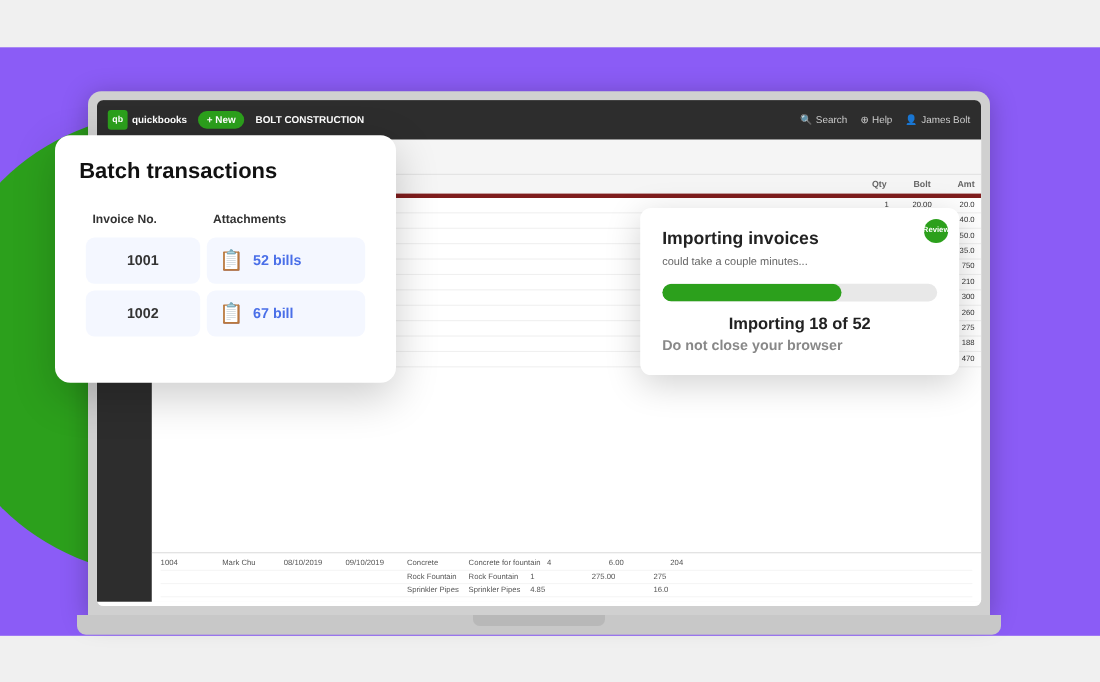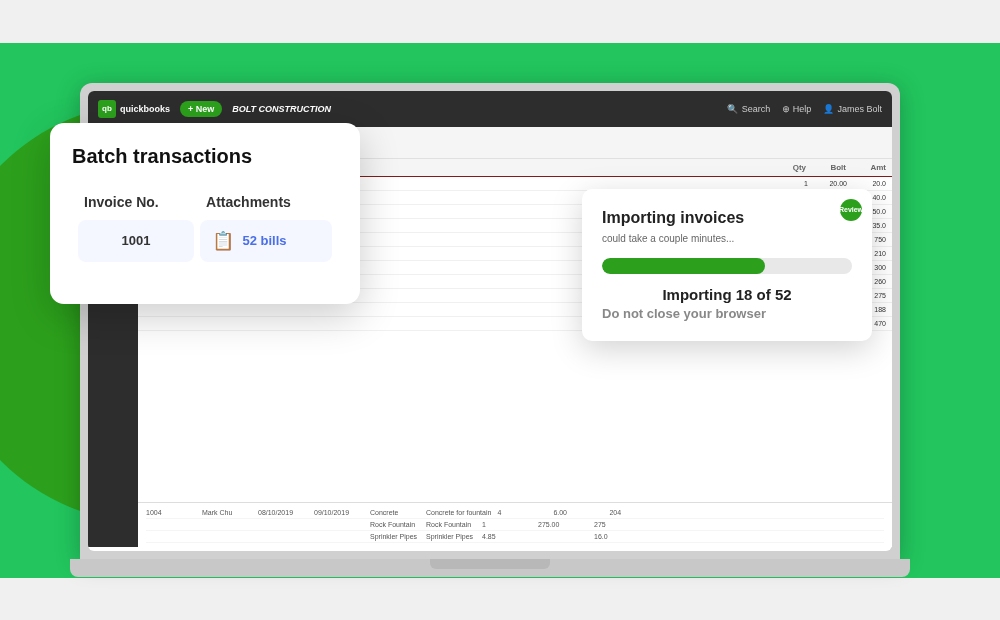--- a/index.html
+++ b/index.html
@@ -14,21 +14,21 @@
       justify-content: center;
     }
 
     .scene {
       position: relative;
       width: 1000px;
       height: 535px;
       display: flex;
       align-items: center;
       justify-content: center;
-      background: #22c55e;
+      background: #8b5cf6;
     }
 
     
     .green-circle {
       position: absolute;
       width: 420px;
       height: 420px;
       background: #2ca01c;
       border-radius: 50%;
       left: -60px;
@@ -118,21 +118,20 @@
       align-items: center;
       gap: 3px;
     }
 
     .company-name {
       color: #fff;
       font-size: 9px;
       font-weight: 600;
       margin-left: 10px;
       flex: 1;
-      font-style: italic;
     }
 
     .header-right {
       display: flex;
       align-items: center;
       gap: 12px;
     }
     .header-right span {
       color: #ccc;
       font-size: 9px;
@@ -176,21 +175,21 @@
     
     .table-bg {
       position: absolute;
       top: 0; left: 0; right: 0; bottom: 0;
       background: white;
     }
 
     .table-header-row {
       display: flex;
       background: #f5f5f5;
-      border-bottom: 1px solid #7f1d1d;
+      border-bottom: 4px solid #7f1d1d;
       padding: 4px 6px;
     }
     .table-header-row span {
       font-size: 8px;
       color: #666;
       font-weight: 600;
     }
 
     .table-col-qty { width: 30px; text-align: right; margin-left: auto; }
     .table-col-rate { width: 40px; text-align: right; }
@@ -301,21 +300,21 @@
     }
 
     .batch-table {
       width: 100%;
       border-collapse: separate;
       border-spacing: 6px;
       margin-bottom: 14px;
     }
 
     .batch-table th {
-      font-size: 14px;
+      font-size: 11px;
       font-weight: 700;
       color: #333;
       text-align: left;
       padding: 4px 6px;
     }
 
     .batch-table td {
       background: #f4f7ff;
       border-radius: 8px;
       padding: 10px 12px;
@@ -565,17 +564,26 @@
       <tbody>
         <tr>
           <td>1001</td>
           <td>
             <div class="attachment-cell">
               <span class="attach-icon">📋</span>
               <span>52 bills</span>
             </div>
           </td>
         </tr>
+        <tr>
+          <td>1002</td>
+          <td>
+            <div class="attachment-cell">
+              <span class="attach-icon">📋</span>
+              <span>67 bill</span>
+            </div>
+          </td>
+        </tr>
       </tbody>
     </table>
   </div>
 
 </div>
 
 </body></html>

